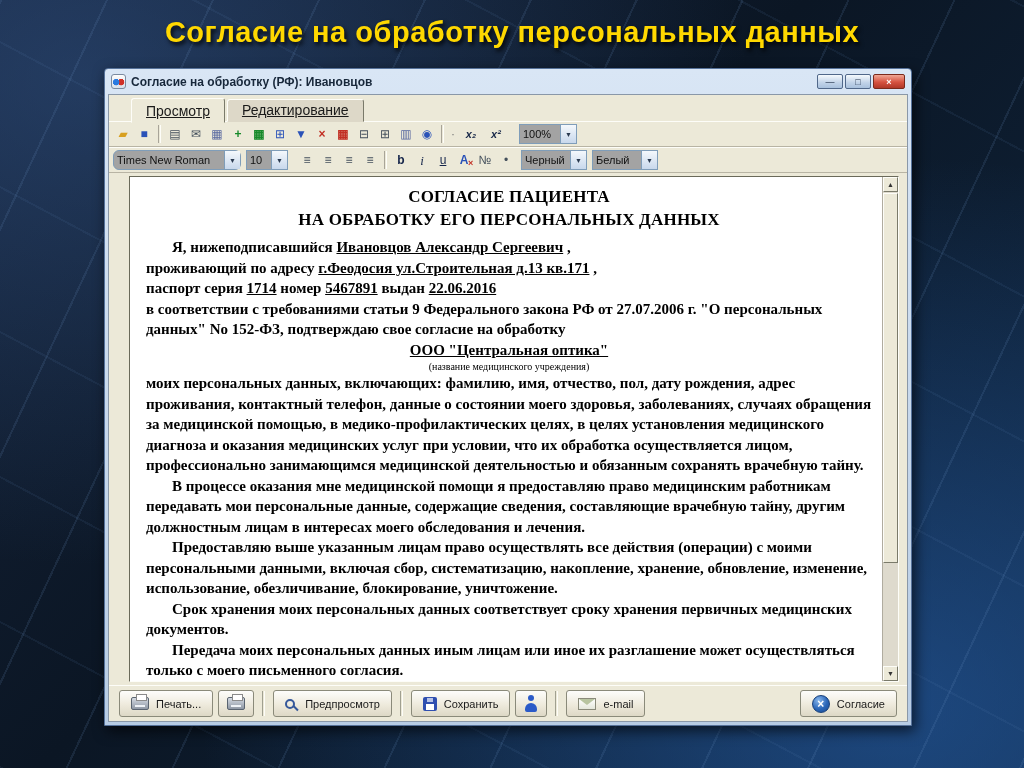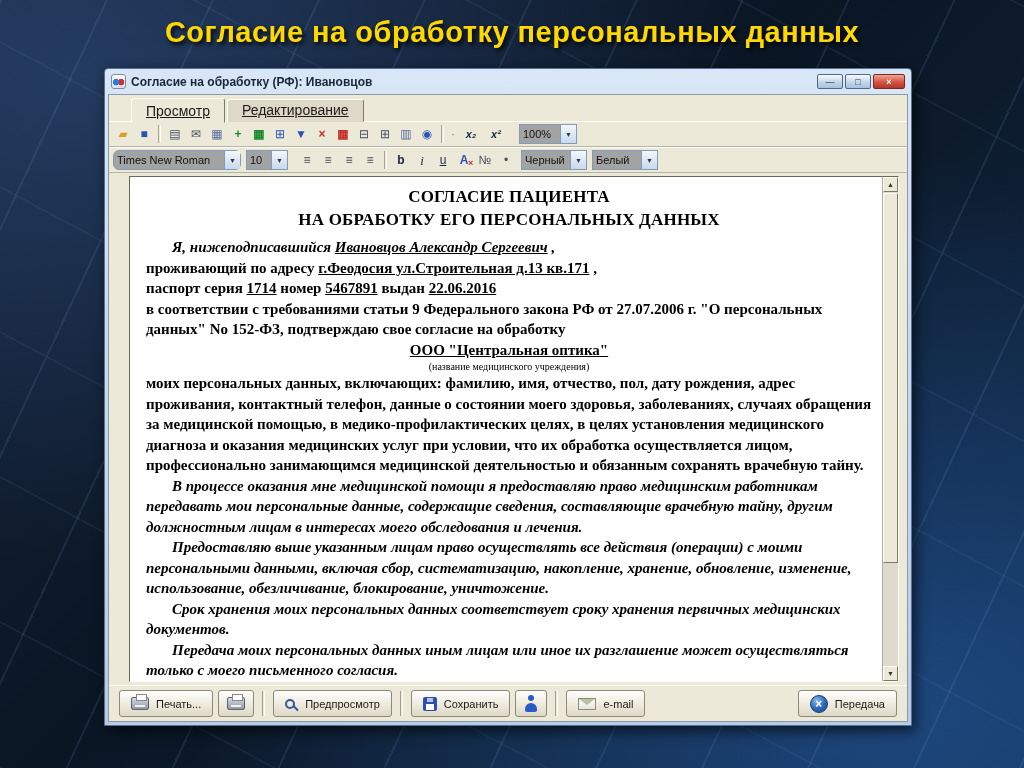--- a/index.html
+++ b/index.html
@@ -107,21 +107,21 @@
   .docarea {
     flex: 1; display: flex; margin: 3px 8px 3px 20px;
     border: 1px solid; border-color: #6a6a5a #fdfdf8 #fdfdf8 #6a6a5a; background: #fff; overflow: hidden;
   }
   .doc {
     flex: 1; padding: 8px 10px 0 16px; overflow: hidden;
     font-family: "Liberation Serif", serif; font-weight: bold;
     font-size: 15px; line-height: 20.5px; color: #000;
   }
   .doc p { margin: 0; }
-  .doc .ind { text-indent: 26px; font-style: italic; }
+  .doc .ind { text-indent: 26px; }
   .doc-title { text-align: center; font-size: 17px; line-height: 23px; letter-spacing: 0.2px; }
   .doc-title.last { margin-bottom: 6px; }
   .center { text-align: center; }
   .small { font-size: 10px; font-weight: normal; line-height: 13px; }
   .u { text-decoration: underline; }
 
   .scrollbar { width: 16px; background: #dedacd; border-left: 1px solid #b0aca0; display: flex; flex-direction: column; }
   .sb-btn {
     height: 15px; background: #ece9d8; border: 1px solid; border-color: #fdfdf8 #7a7a6a #7a7a6a #fdfdf8;
     font-size: 7px; display: flex; align-items: center; justify-content: center; color: #333; cursor: default;
@@ -349,19 +349,19 @@
         <div class="vsep"></div>
         <button class="fbtn">
           <span class="ico-mail"></span>
           <span>e-mail</span>
         </button>
         <span class="spacer"></span>
         <button class="fbtn">
           <span class="ico-close">
               <span>×</span>
             </span>
-          <span>Передача</span>
+          <span>Согласие</span>
         </button>
       </div>
 
     </div>
   </div>
 </div>
 
 </body></html>

